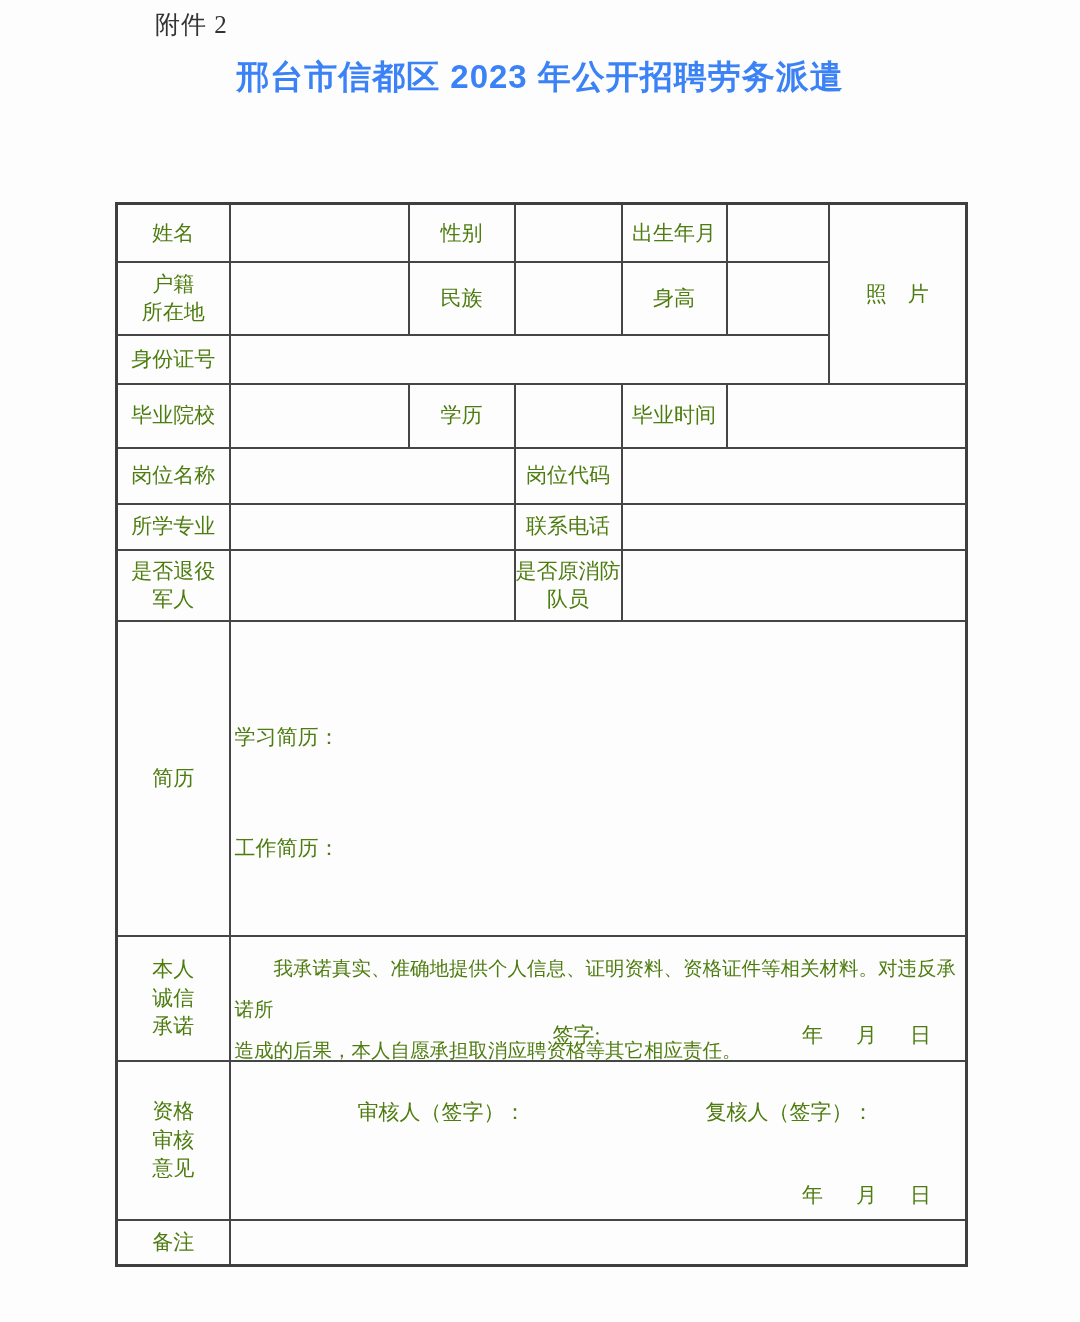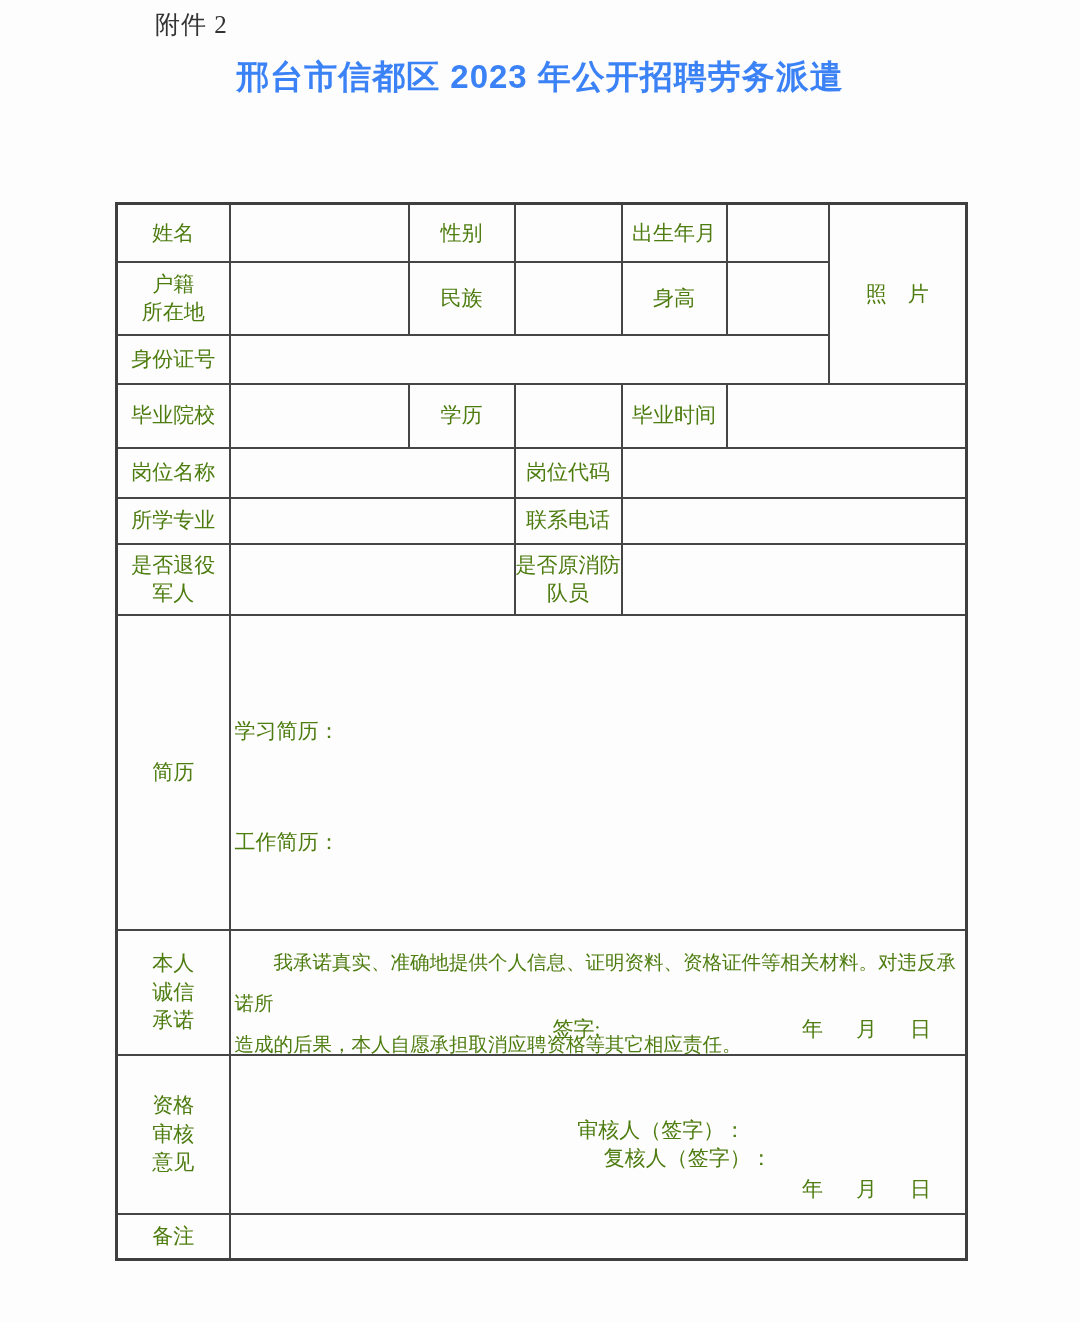--- a/index.html
+++ b/index.html
@@ -56,22 +56,22 @@
   }
   .commit-sign-row {
     position:absolute; bottom:10px; left:0; right:0;
     display:flex; align-items:center;
     font-size:21px;
   }
   .commit-sign-row .sign-label { margin-left:322px; }
   .date-label { margin-left:auto; margin-right:28px; letter-spacing:6px; white-space:pre; }
   .review-box { position:relative; height:157px; }
   .review-sign-row {
-    position:absolute; top:60px; left:0; right:0;
-    display:flex; font-size:21px;flex-direction:column;
+    position:absolute; top:36px; left:0; right:0;
+    display:flex; font-size:21px;
   }
   .review-sign-row .reviewer { margin-left:127px; }
   .review-sign-row .rechecker { margin-left:180px; }
   .review-date-row {
     position:absolute; bottom:10px; left:0; right:0;
     display:flex; font-size:21px;
   }
 </style>
 </head>
 <body>
@@ -123,21 +123,21 @@
 
     <tr style="height:64px">
       <td class="pre">毕业院校</td>
       <td></td>
       <td class="pre">学历</td>
       <td></td>
       <td class="pre">毕业时间</td>
       <td colspan="2"></td>
     </tr>
 
-    <tr style="height:50px">
+    <tr style="height:56px">
       <td class="pre">岗位名称</td>
       <td colspan="2"></td>
       <td class="pre">岗位代码</td>
       <td colspan="3"></td>
     </tr>
 
     <tr style="height:46px">
       <td class="pre">所学专业</td>
       <td colspan="2"></td>
       <td class="pre">联系电话</td>

